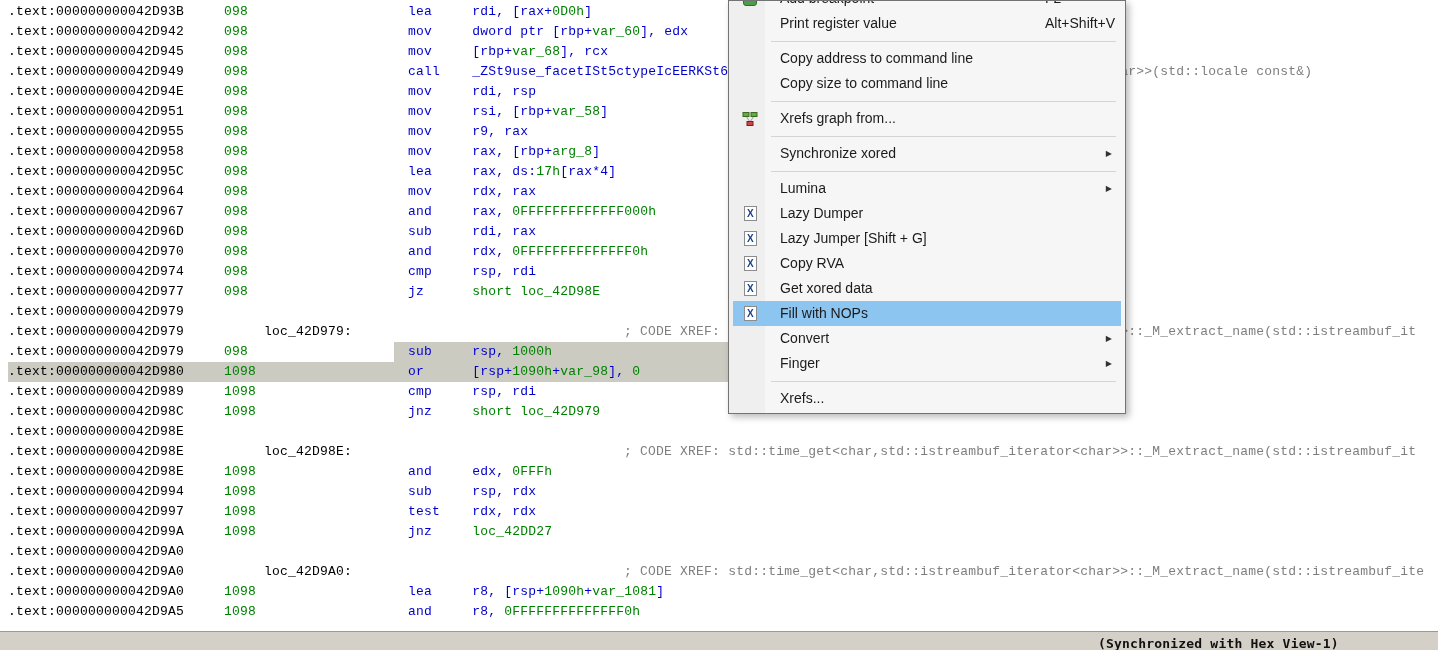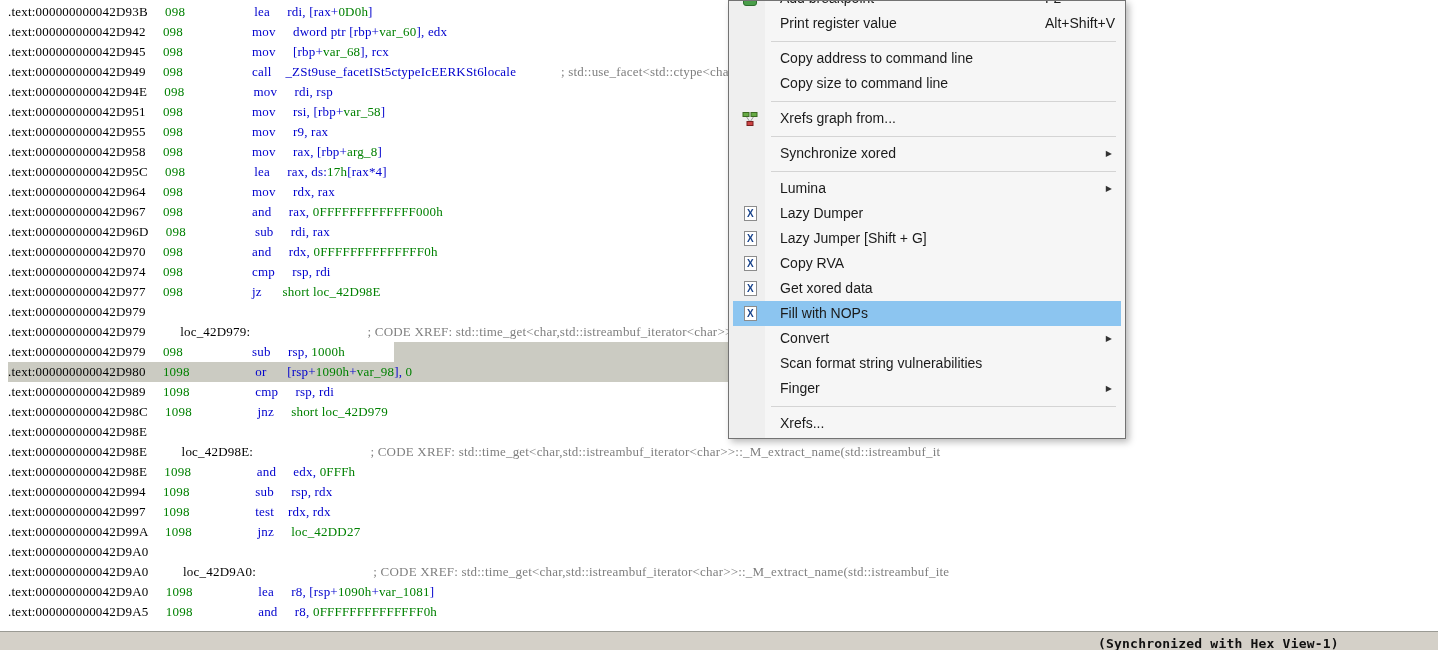--- a/index.html
+++ b/index.html
@@ -1,21 +1,21 @@
 <!DOCTYPE html>
 <html style="--green: #008000; --blue: #0000cd; --comment: #7f7f7f; --selection: #cbcbc2; --menu_highlight: #8cc5f0; --menu_bg: #f6f6f6; --statusbar_bg: #d4d0c8;"><head>
 <meta charset="utf-8">
 <style>
   *{margin:0;padding:0;box-sizing:border-box}
   html,body{width:1438px;height:650px;overflow:hidden;background:#ffffff;position:relative}
 
   
   .disasm{
     position:absolute;left:0;top:0;right:0;bottom:25px;
-    font-family:Liberation Serif, serif;font-size:13px;letter-spacing:.2px;
+    font-family:Liberation Mono, monospace;font-size:13px;letter-spacing:.2px;
     white-space:pre;padding:2px 0 0 8px;overflow:hidden;
   }
   .dline{position:relative;height:20px;line-height:20px}
   .dline .hl{position:absolute;top:0;height:20px;background:var(--selection)}
   .dline .seg{position:relative}
   .s-a{color:#000000}
   .s-l{color:#000000}
   .s-p{color:#000000}
   .s-g{color:var(--green)}
   .s-n{color:var(--green)}
@@ -89,21 +89,20 @@
     <div class="mi"><span class="mi-icon">
         <span class="ic-script"></span>
       </span><span class="mi-label">Copy RVA</span></div>
     <div class="mi"><span class="mi-icon">
         <span class="ic-script"></span>
       </span><span class="mi-label">Get xored data</span></div>
     <div class="mi hilite"><span class="mi-icon">
         <span class="ic-script"></span>
       </span><span class="mi-label">Fill with NOPs</span></div>
     <div class="mi"><span class="mi-label">Convert</span><span class="mi-arrow">▶</span></div>
-    <div class="mi"><span class="mi-label">Scan format string vulnerabilities</span></div>
     <div class="mi"><span class="mi-label">Finger</span><span class="mi-arrow">▶</span></div>
     <div class="msep"></div>
     <div class="mi"><span class="mi-label">Xrefs...</span></div>
   </div>
 
 <div class="statusbar">
   
   <span class="sb-right">(Synchronized with Hex View-1)</span>
 </div>
 

